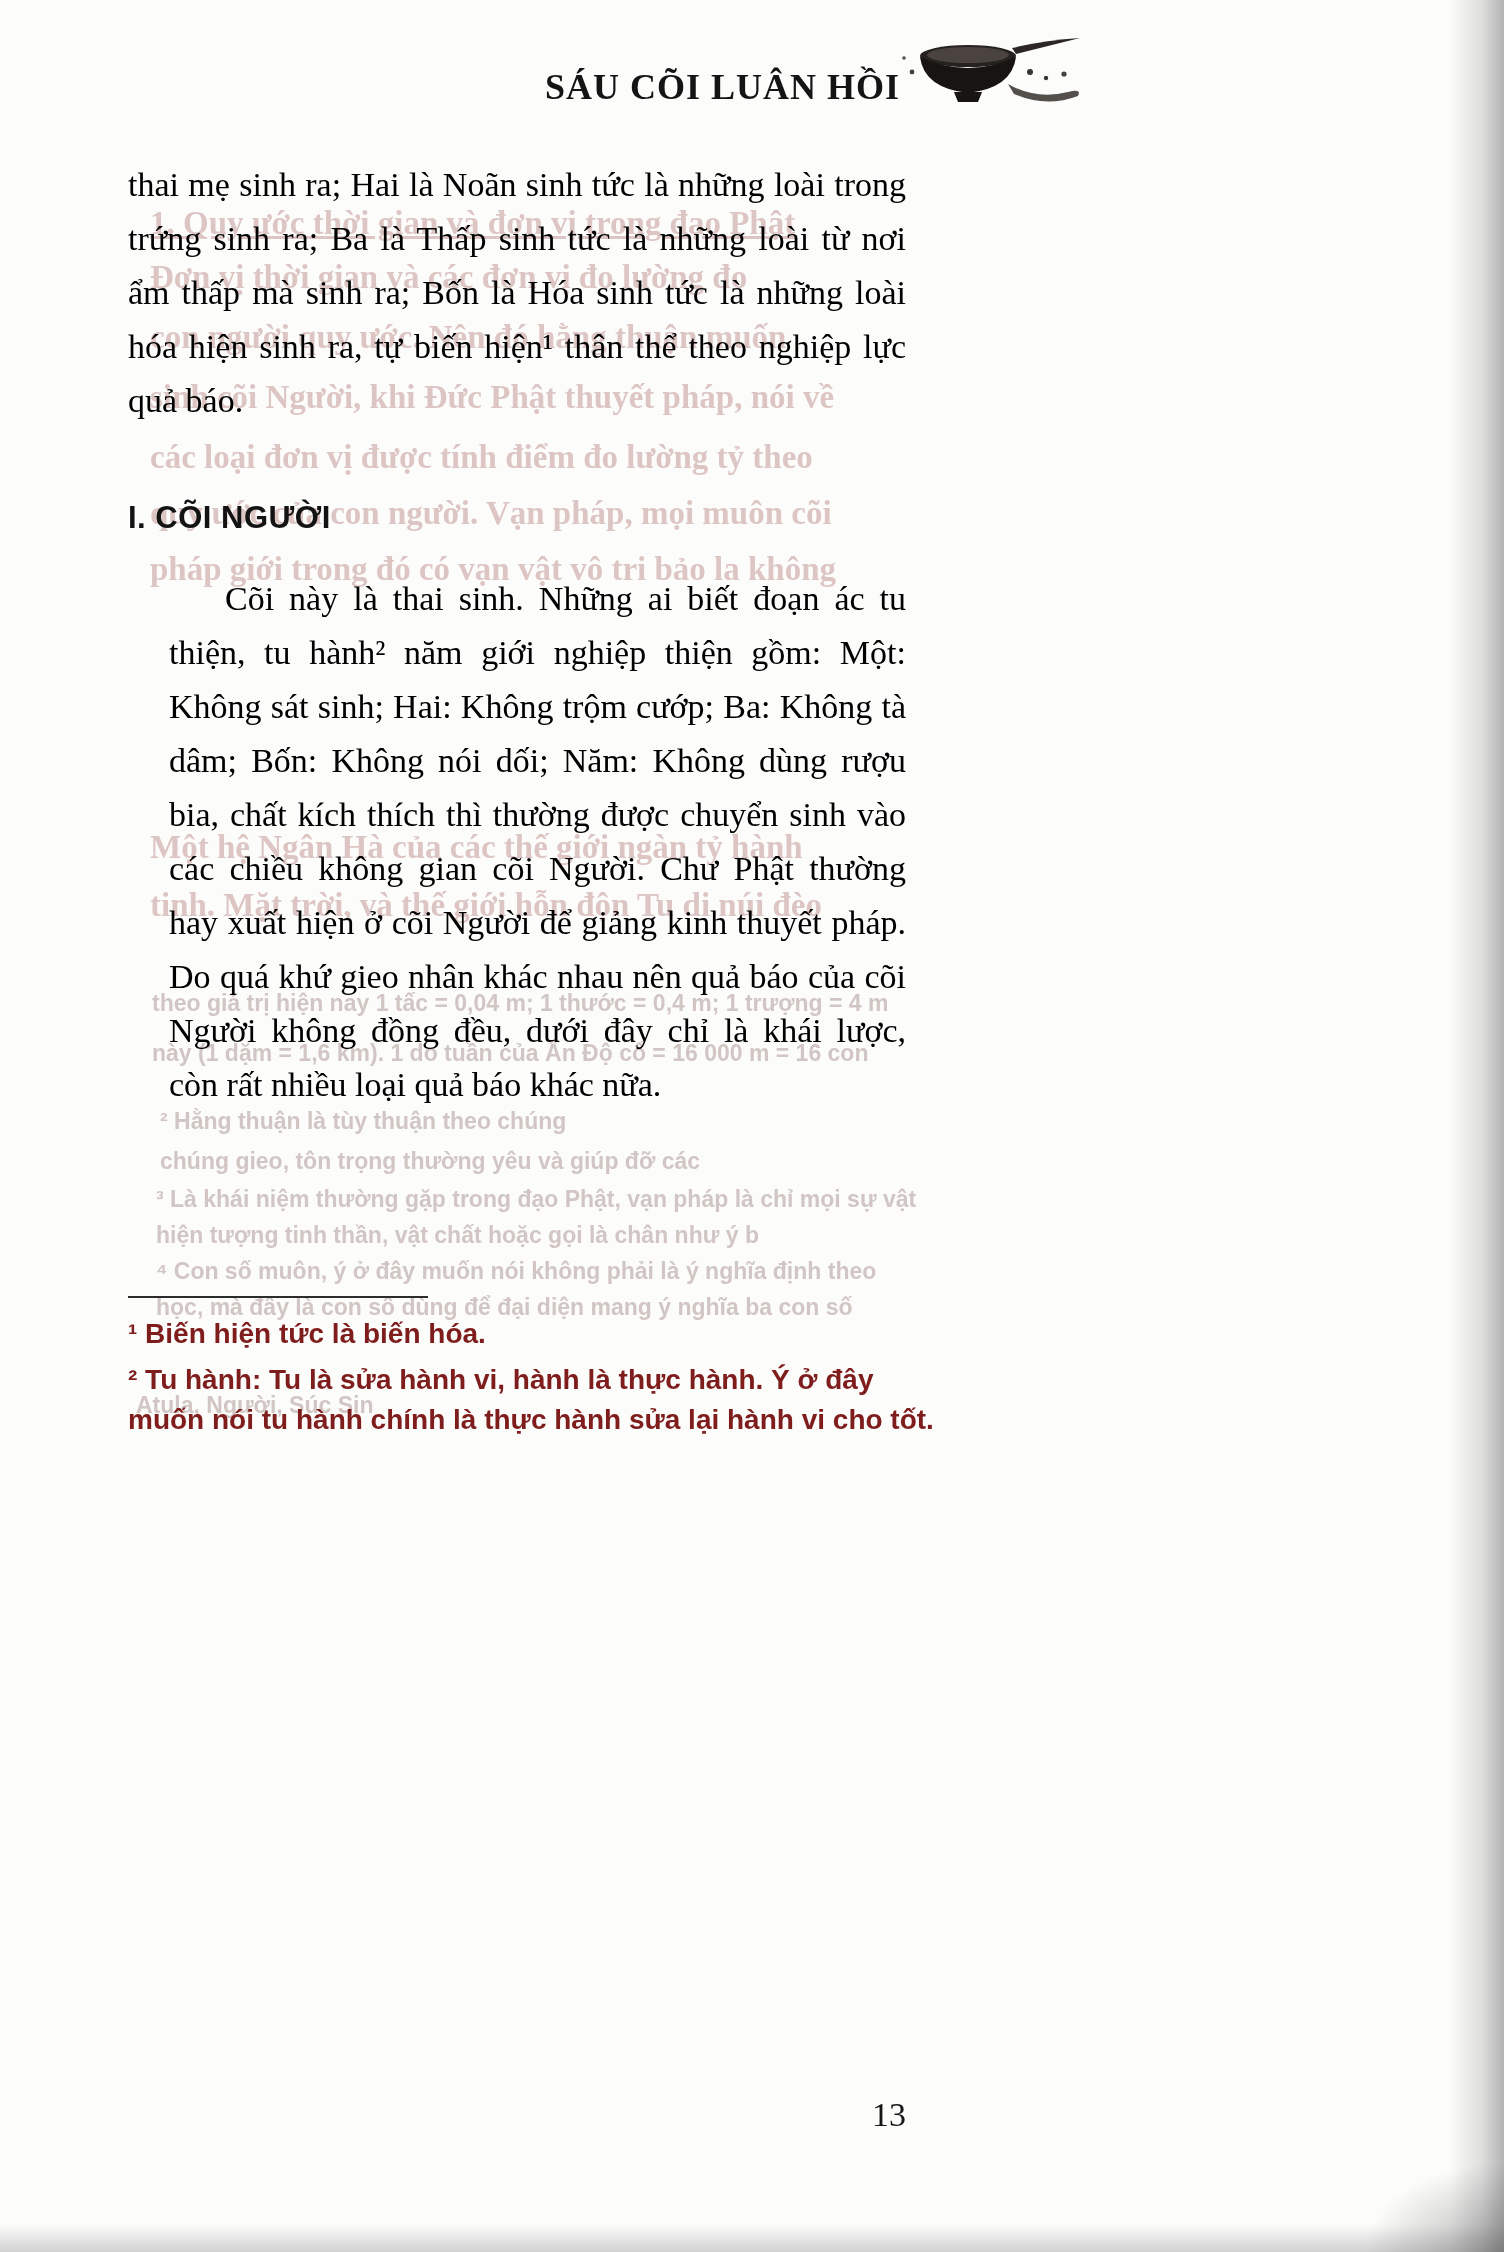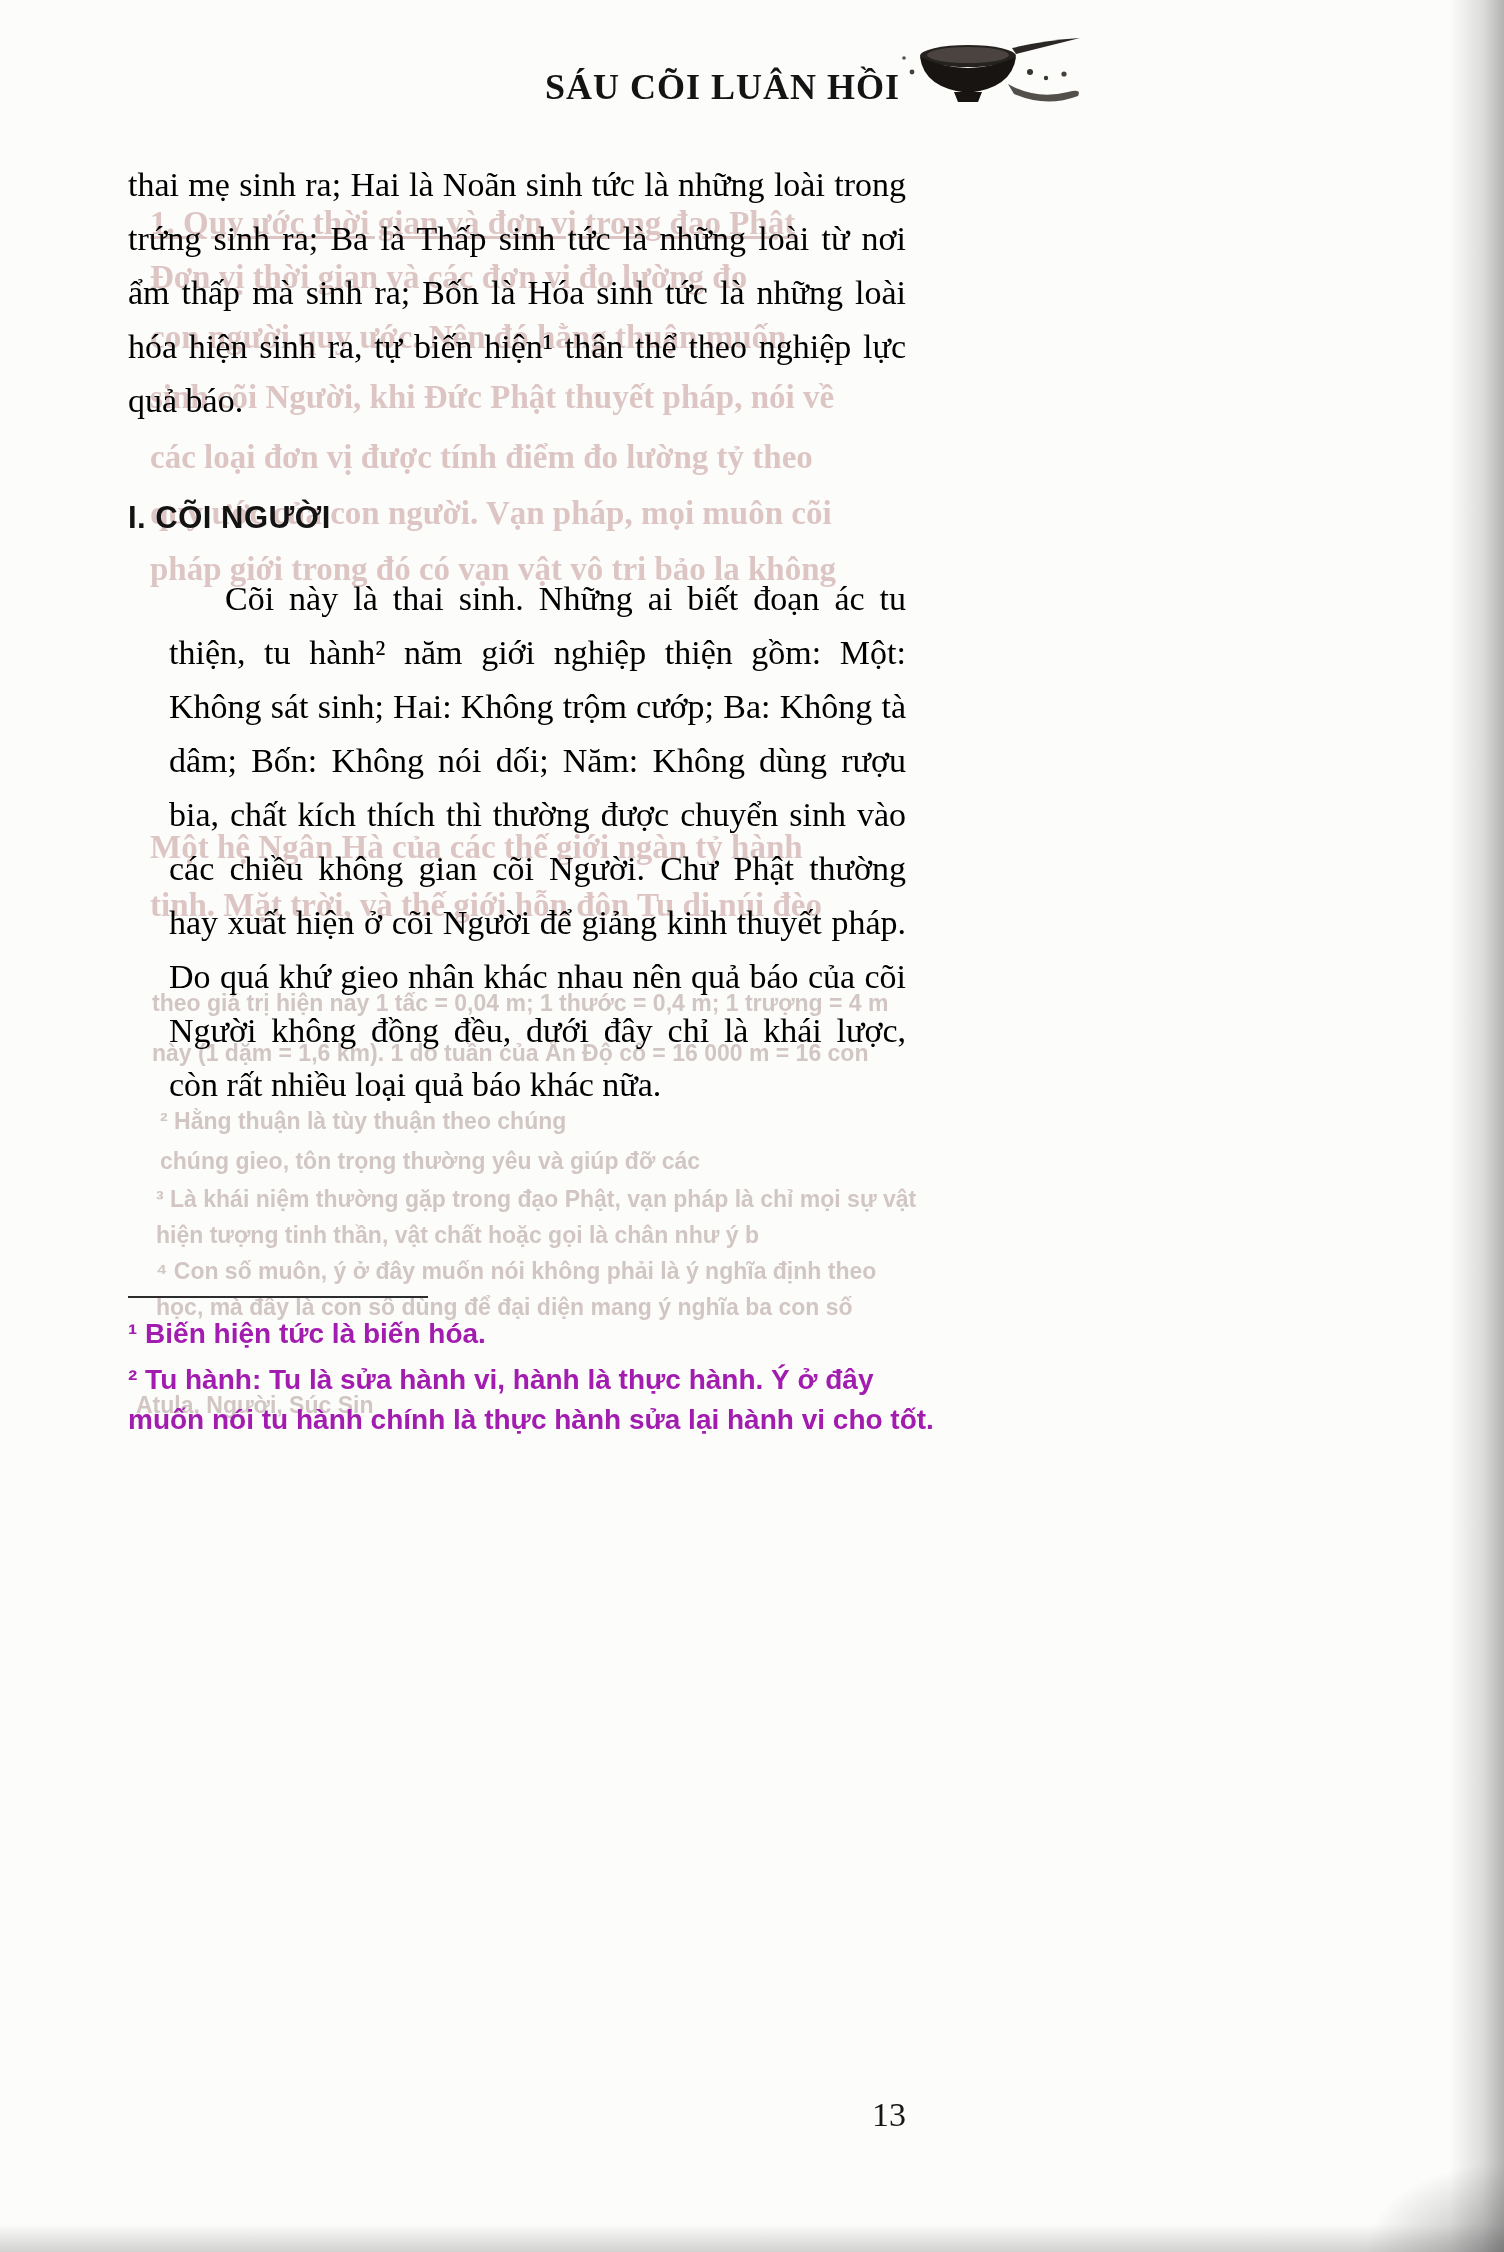--- a/index.html
+++ b/index.html
@@ -108,21 +108,21 @@
     width: 300px; height: 0;
     border-top: 2px solid #2c2c2c;
     margin-bottom: 16px;
   }
   .fn {
     margin: 0 0 6px 0;
     font-family: "Liberation Sans", sans-serif;
     font-weight: 700;
     font-size: 28px;
     line-height: 40px;
-    color: #a21caf;
+    color: #7f1d1d;
     text-align: left;
   }
 
   
   .pagenum {
     position: absolute;
     top: 2096px; left: 128px; width: 778px;
     text-align: right;
     font-size: 34px;
     color: #161616;

